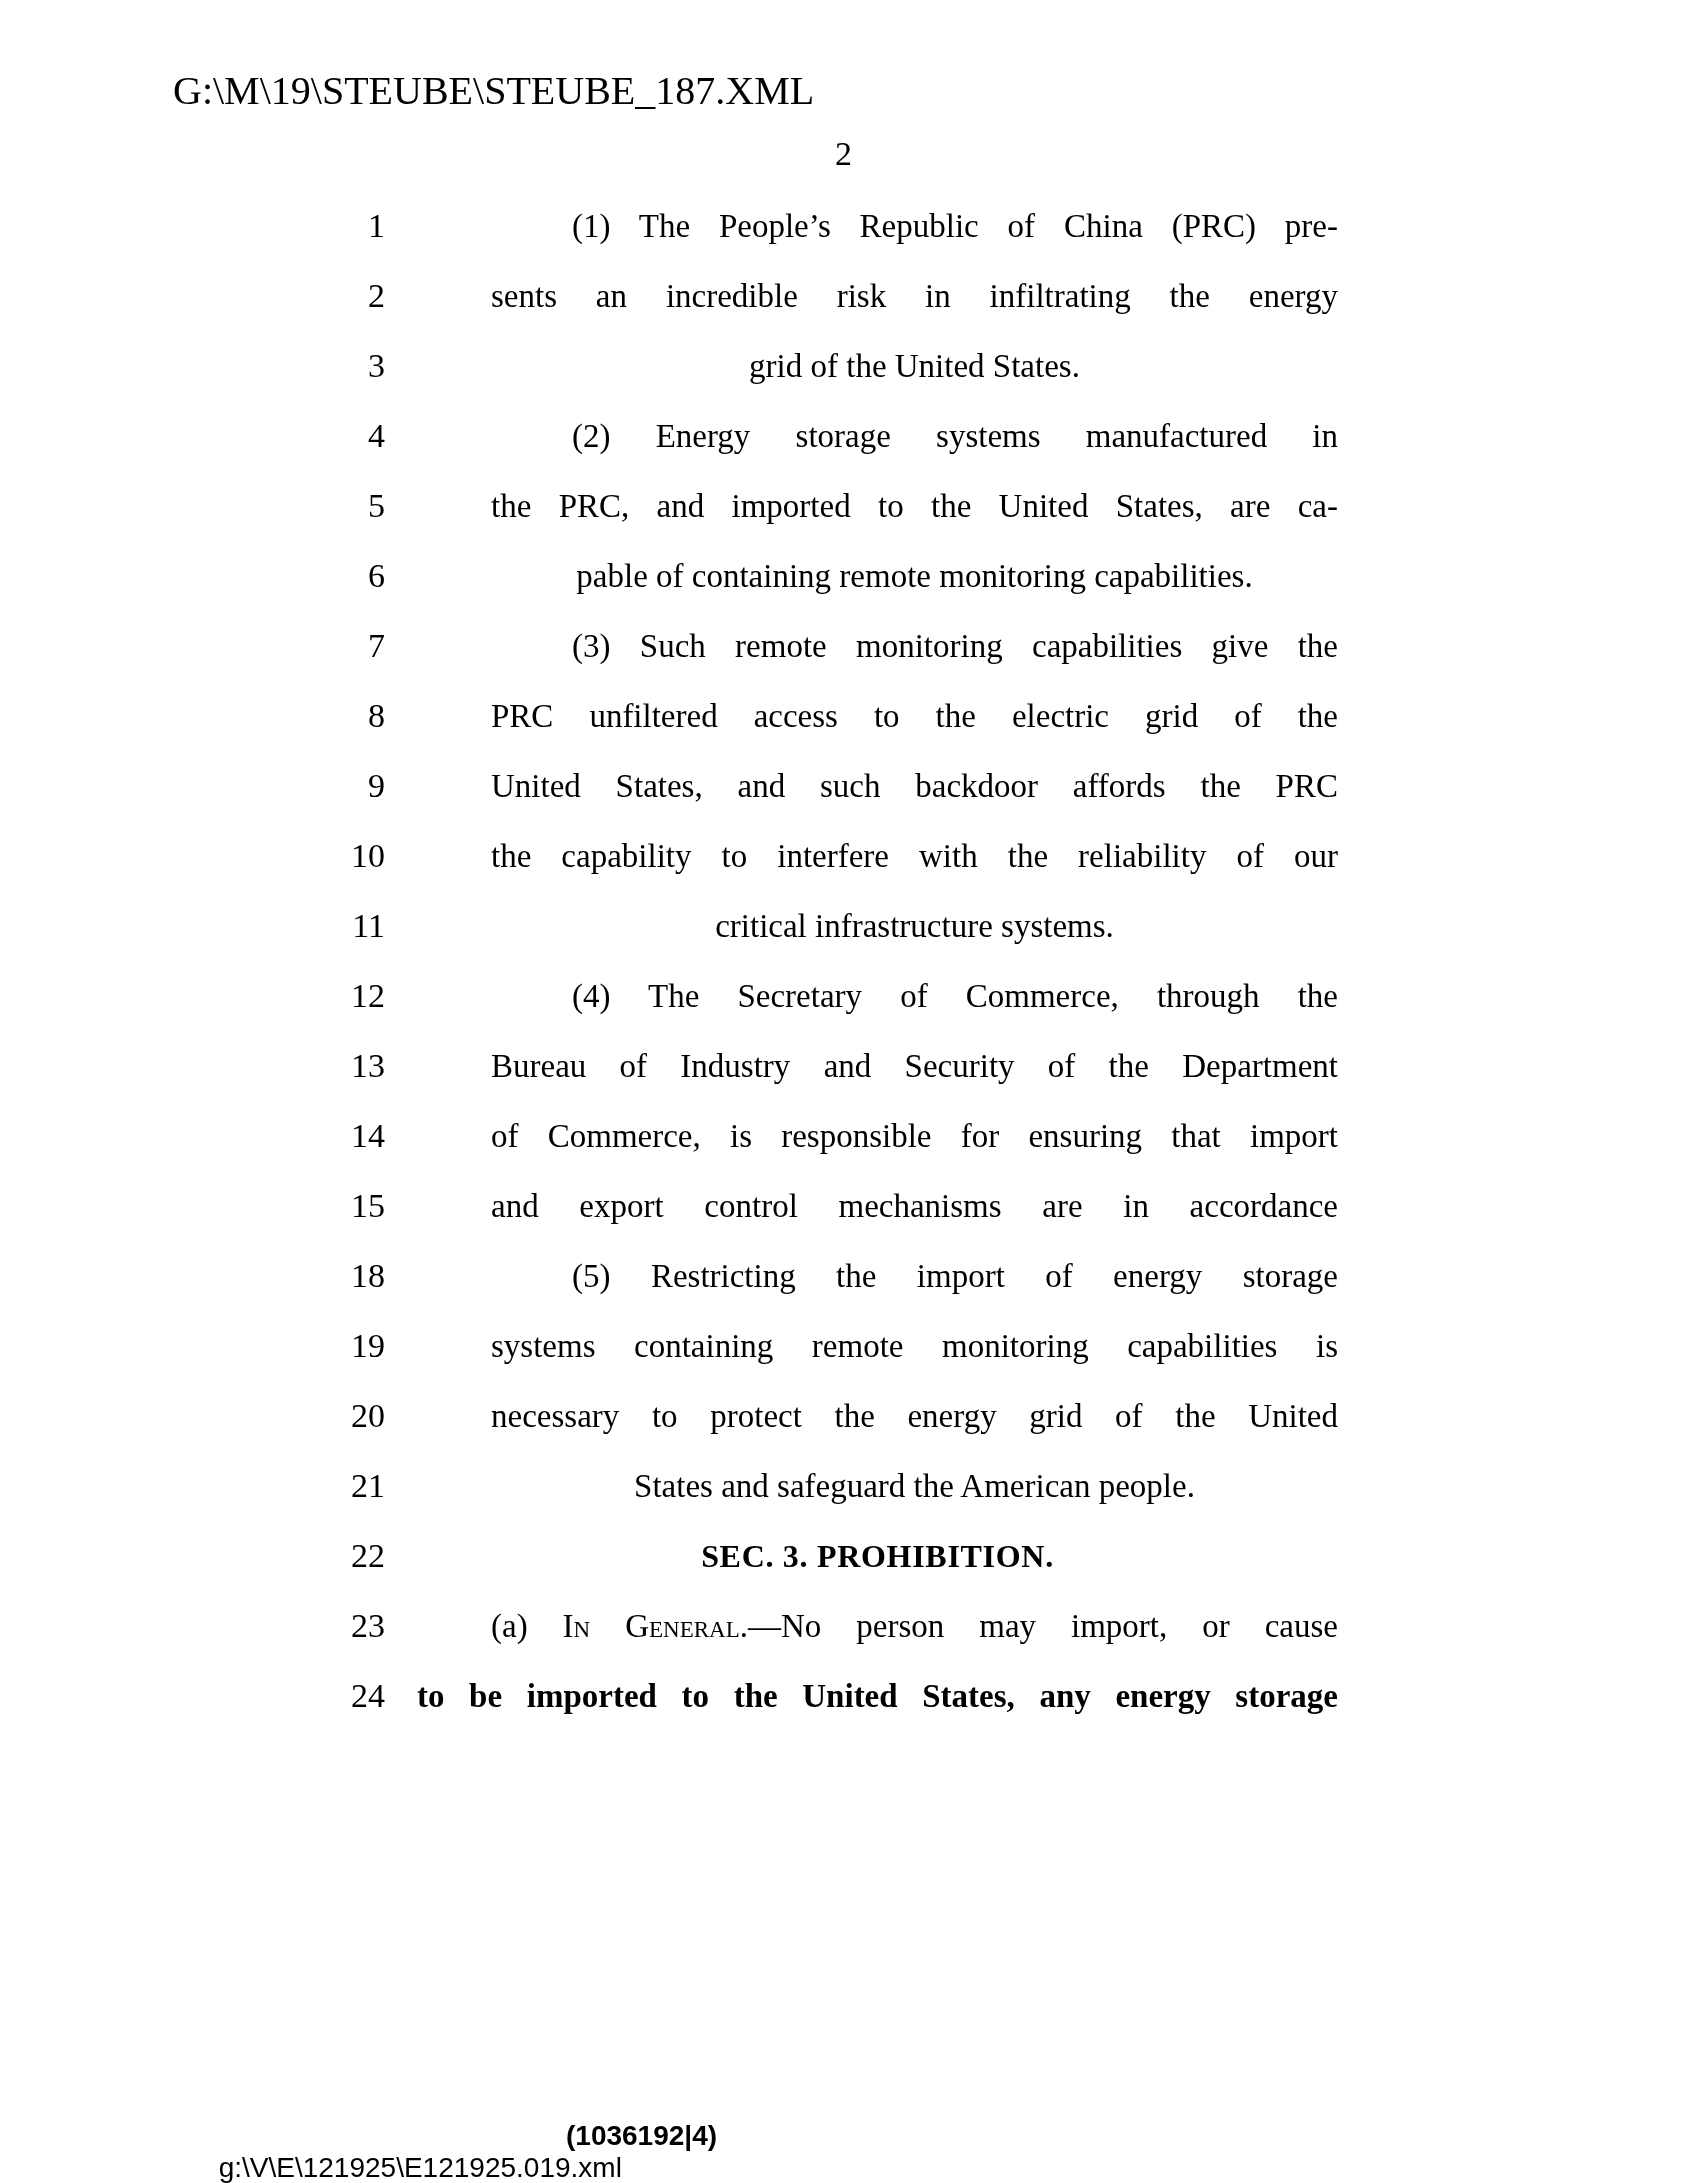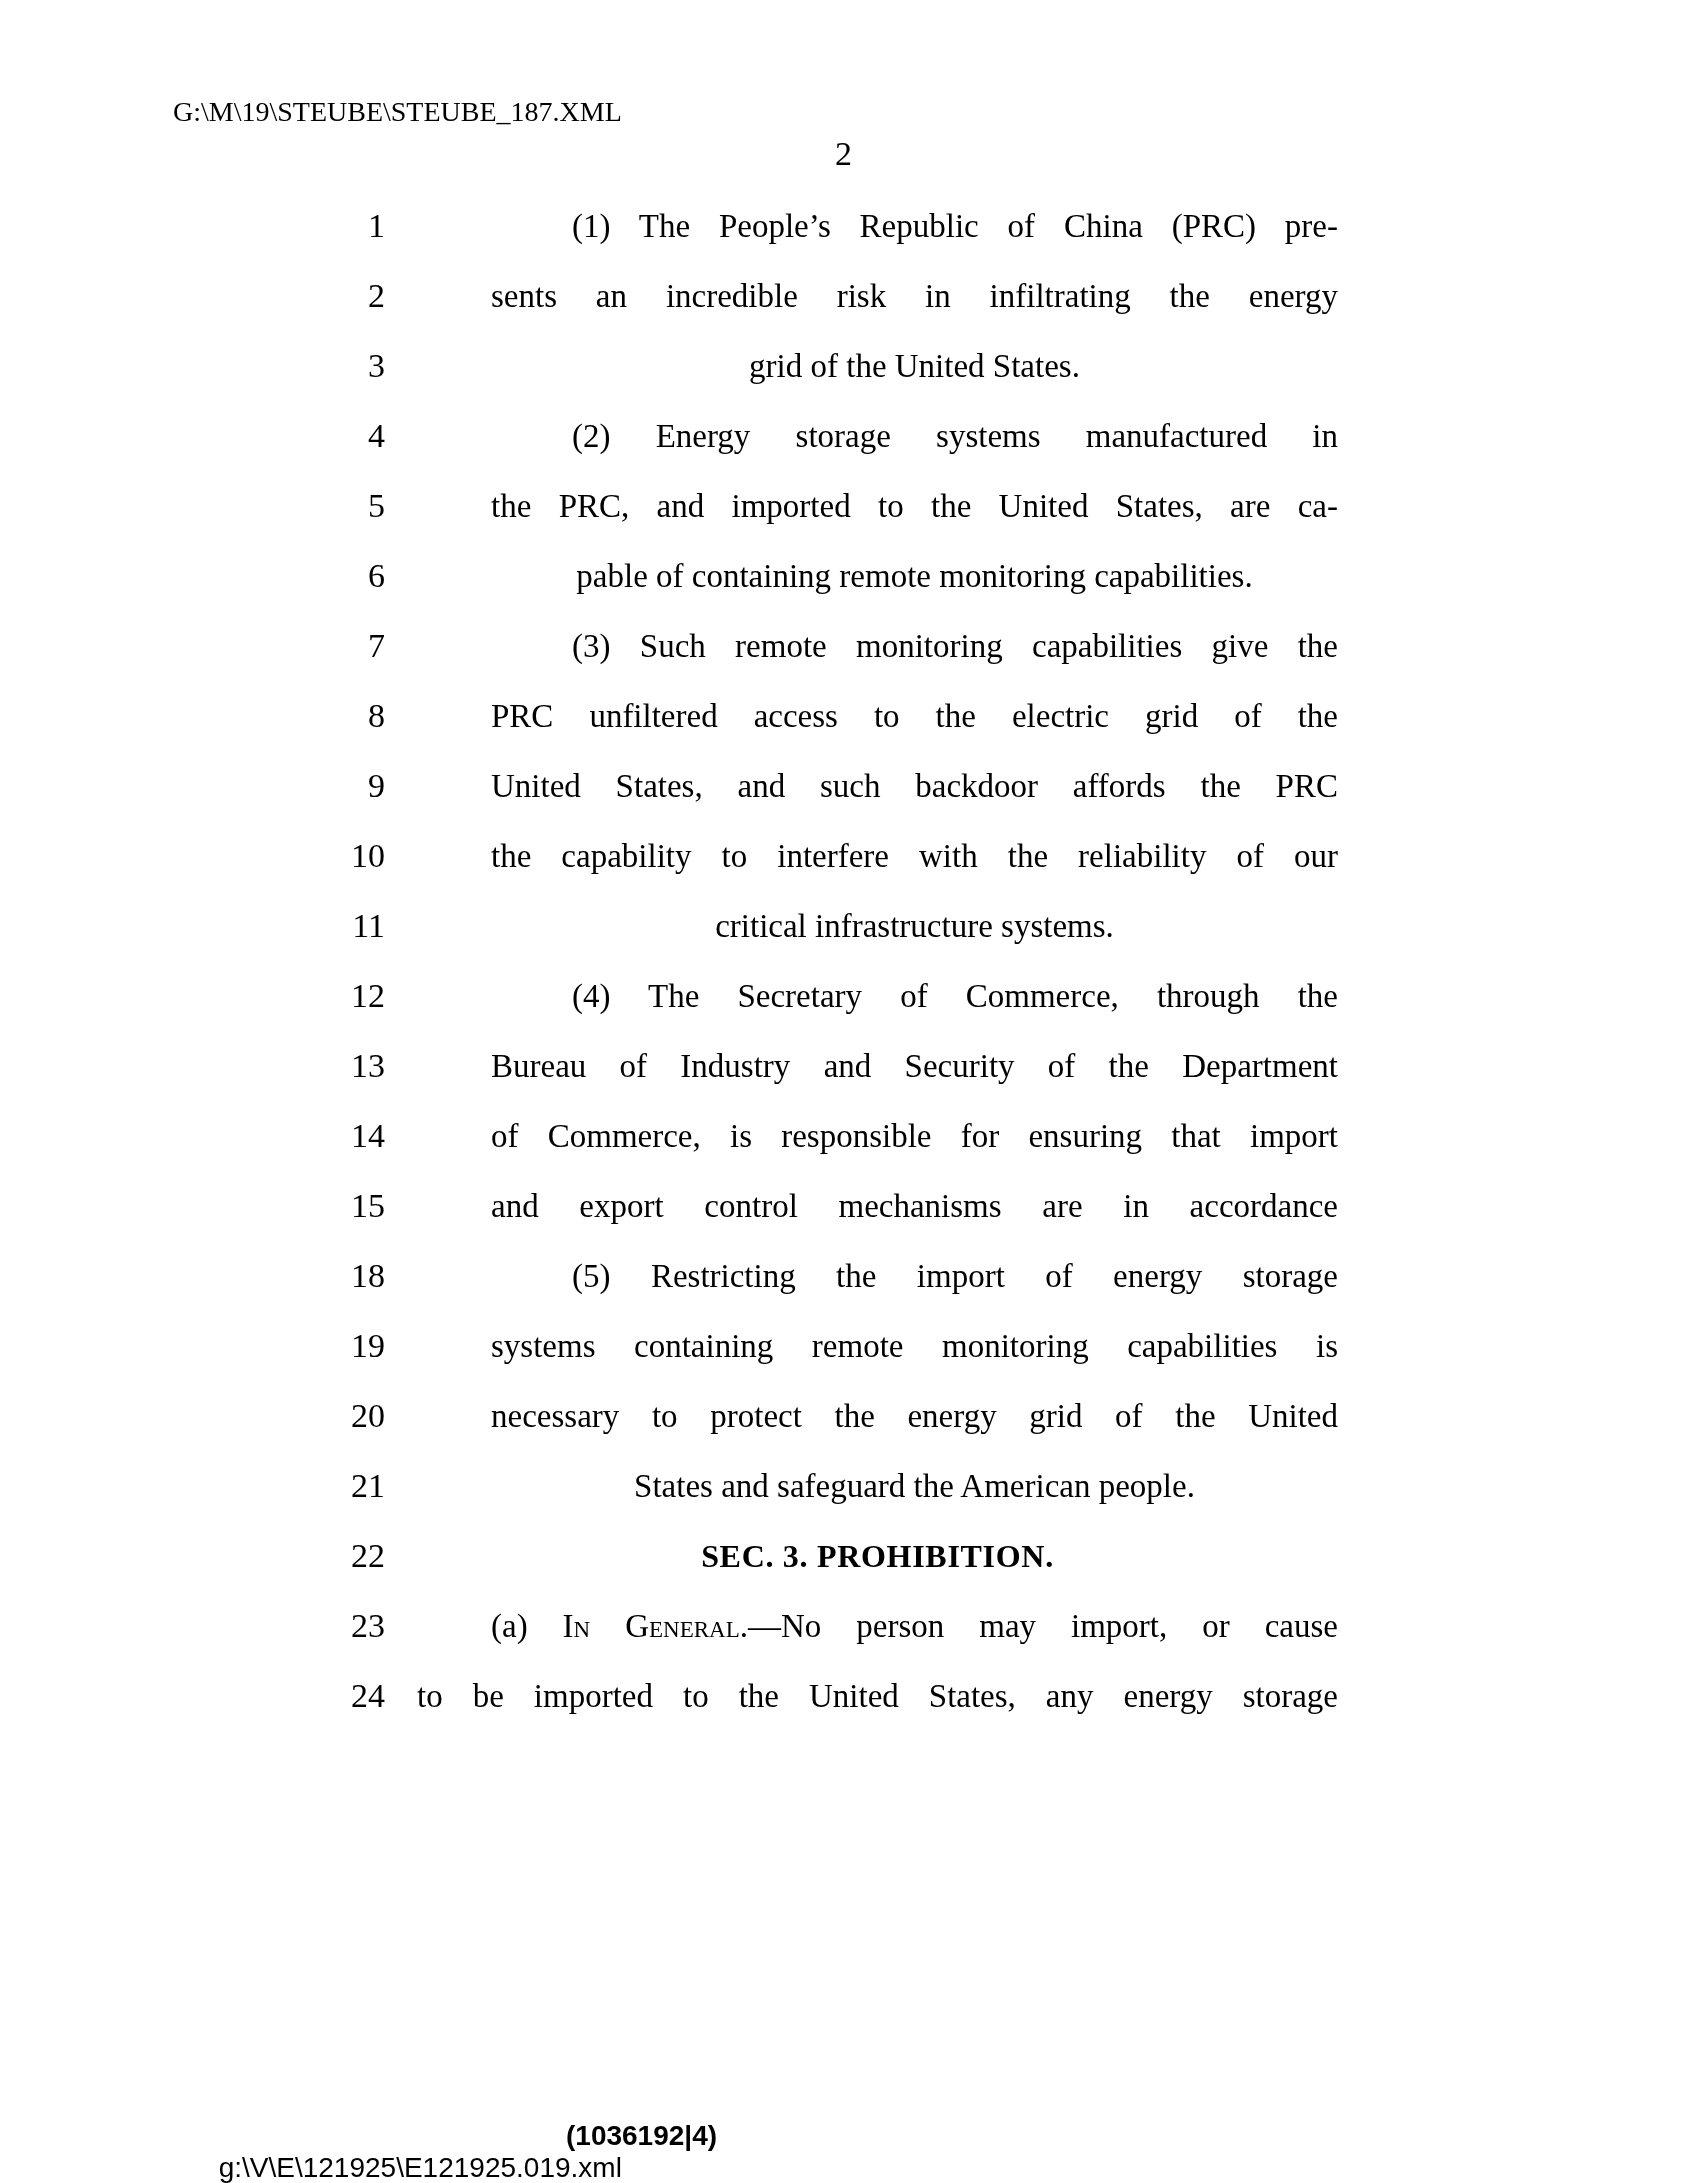--- a/index.html
+++ b/index.html
@@ -5,22 +5,22 @@
   html,body{margin:0;padding:0;background:#888;}
   .page{
     position:relative;
     width:1687px;height:2183px;
     background:#ffffff;
     color:#000;
     font-family:"Liberation Serif", serif;
     overflow:hidden;
   }
   .header-path{
-    position:absolute;left:173px;top:93px;
-    font-size:28px;line-height:37px;
+    position:absolute;left:173px;top:72px;
+    font-size:40px;line-height:37px;
     letter-spacing:0px;
     white-space:pre;
   }
   .page-number{
     position:absolute;left:0;right:0;top:135px;
     text-align:center;
     font-size:34px;line-height:37px;
   }
   .body-lines{
     position:absolute;left:331px;top:191px;
@@ -36,21 +36,21 @@
   .lt{
     position:absolute;left:86px;right:0;top:0;height:70px;
     line-height:70px;
     font-size:33px;
     overflow:hidden;
   }
   .lt.just{text-align:justify;text-align-last:justify;}
   .lt.left{text-align:center;}
   .lt.ind-first{padding-left:155px;}
   .lt.ind-cont{padding-left:74px;}
-  .lt.ind-margin{padding-left:0;}
+  .lt.ind-margin{padding-left:0;font-weight:bold;}
   .lt.heading{
     font-weight:bold;
     font-size:32px;
     letter-spacing:0.7px;
   }
   .sc{font-variant-caps:small-caps;}
   .page-footer{
     position:absolute;left:172px;top:2056px;
     font-family:"Liberation Sans", sans-serif;
     font-size:28px;line-height:32px;

